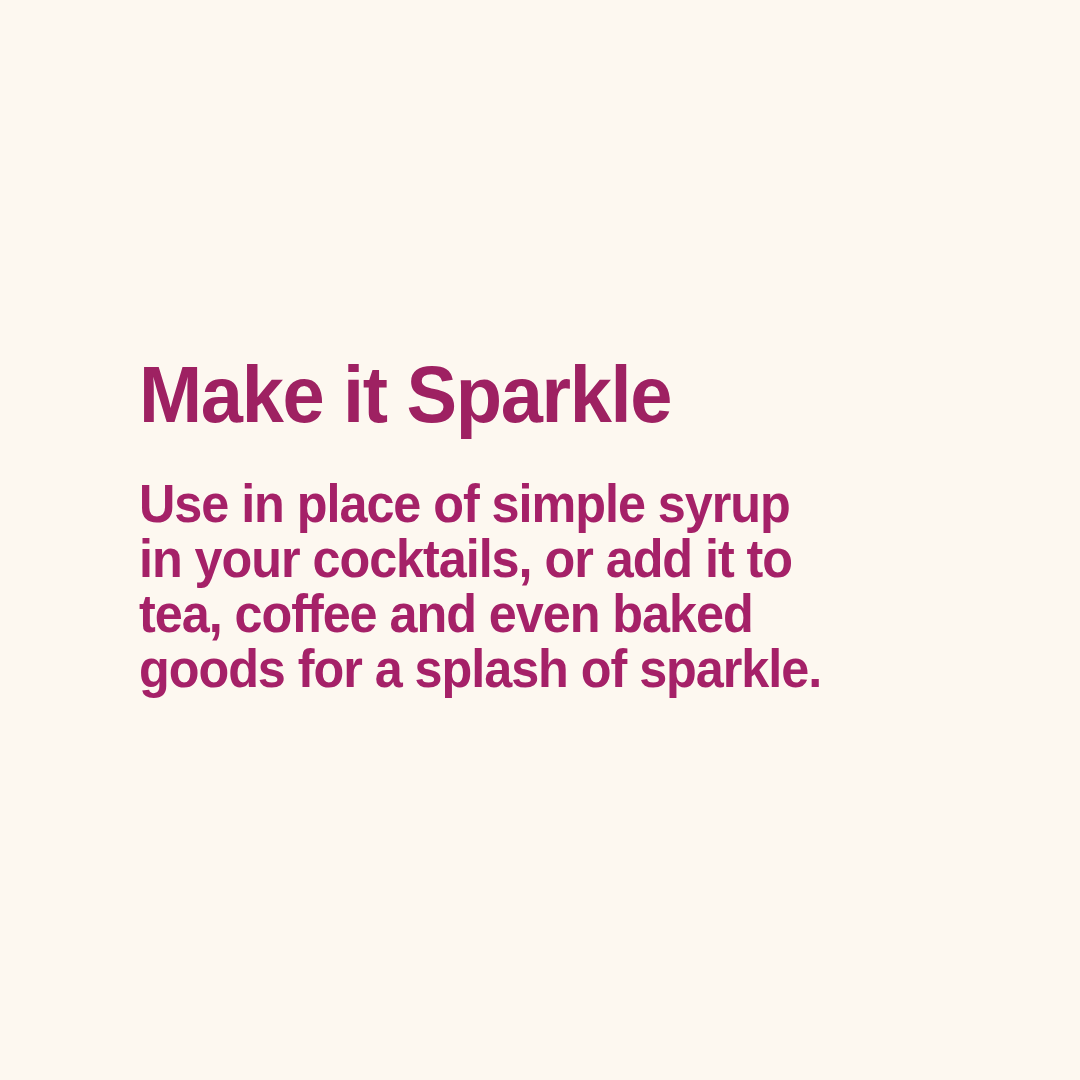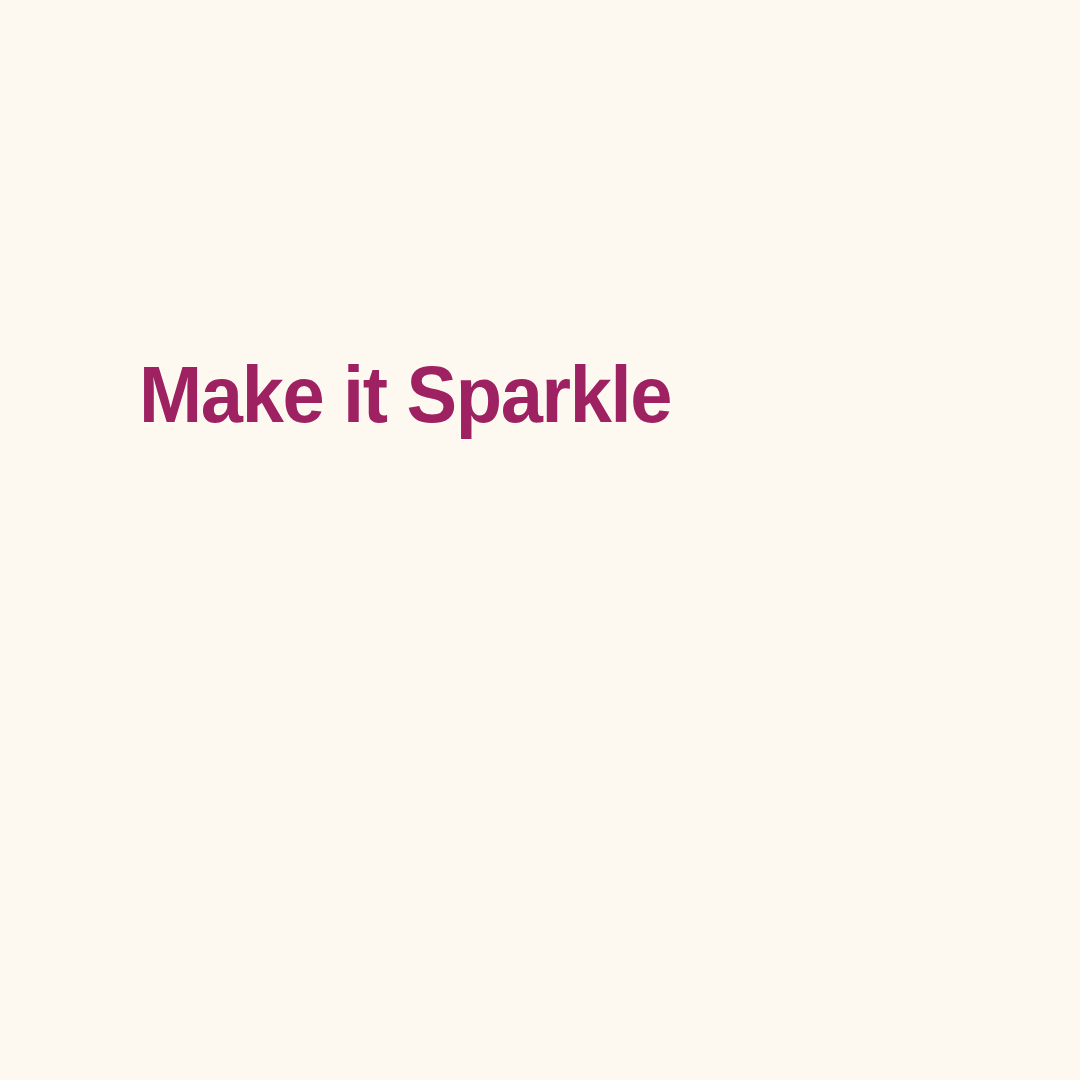--- a/index.html
+++ b/index.html
@@ -66,16 +66,22 @@
 </style>
 </head>
 <body>
 
 <div class="card">
 
   <div class="content-block">
 
     <h1 class="headline">Make it Sparkle</h1>
 
+    <p class="body-copy">
+      <span class="body-line">Use in place of simple syrup</span>
+      <span class="body-line">in your cocktails, or add it to</span>
+      <span class="body-line">tea, coffee and even baked</span>
+      <span class="body-line">goods for a splash of sparkle.</span>
+    </p>
 
   </div>
 
 </div>
 
 </body></html>

